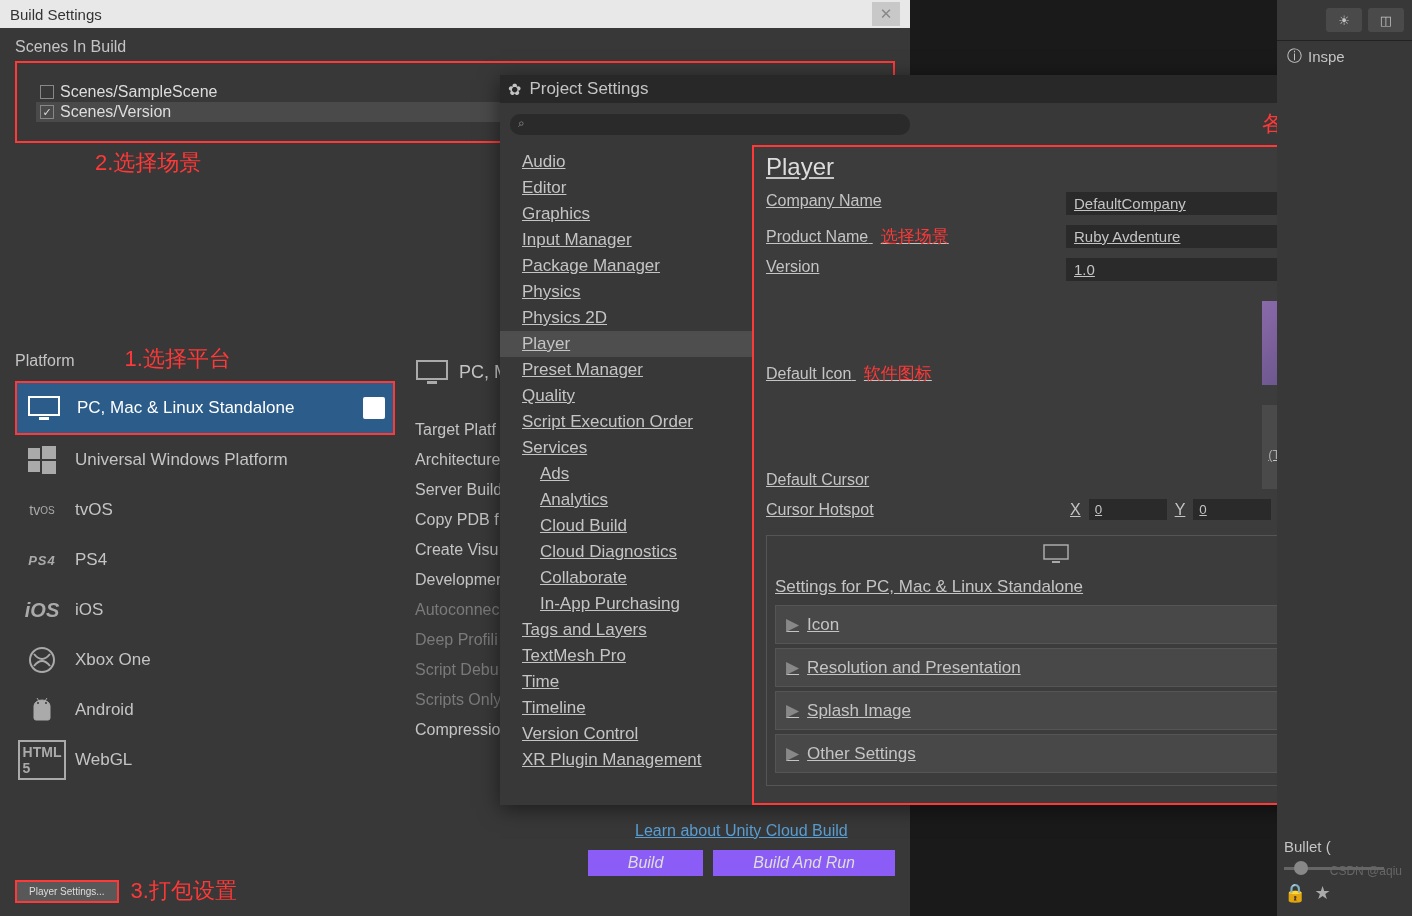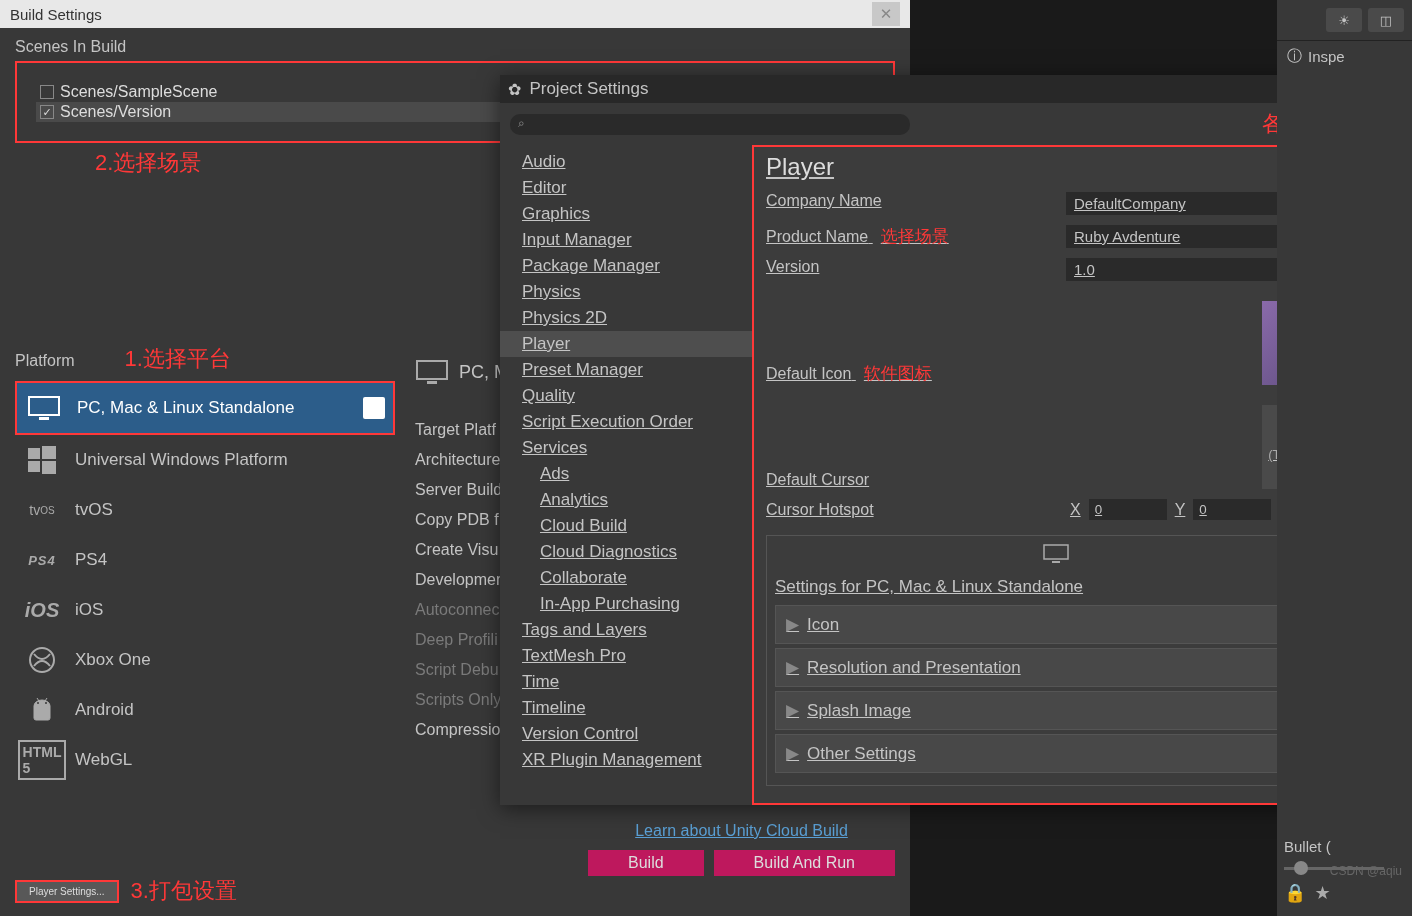--- a/index.html
+++ b/index.html
@@ -49,21 +49,21 @@
       position: absolute; bottom: 0; left: 0; width: 910px;
     }
     .player-settings-btn {
       background: #585858; color: #ddd; padding: 4px 12px; font-size: 10px;
       border: 2px solid #ff3838;
     }
     .footer-annotation { color: #ff3838; font-size: 22px; }
     .footer-right { position: absolute; right: 15px; bottom: 40px; display: flex; flex-direction: column; align-items: center; gap: 10px; }
     .cloud-link { color: #5a9fd4; font-size: 16px; text-decoration: underline; }
     .build-buttons { display: flex; gap: 10px; }
-    .build-btn { background: #be185d; color: #ddd; padding: 4px 40px; font-size: 16px; border: none; }
+    .build-btn { background: #8b5cf6; color: #ddd; padding: 4px 40px; font-size: 16px; border: none; font-style: italic; }
     
     .project-settings-window {
       position: absolute; left: 500px; top: 75px; width: 860px; height: 730px;
       background: #383838; display: flex; flex-direction: column;
       box-shadow: 0 4px 20px rgba(0,0,0,0.5);
     }
     .ps-titlebar {
       background: #282828; display: flex; align-items: center; padding: 4px 8px;
       gap: 8px; font-size: 17px; color: #c4c4c4;
     }

